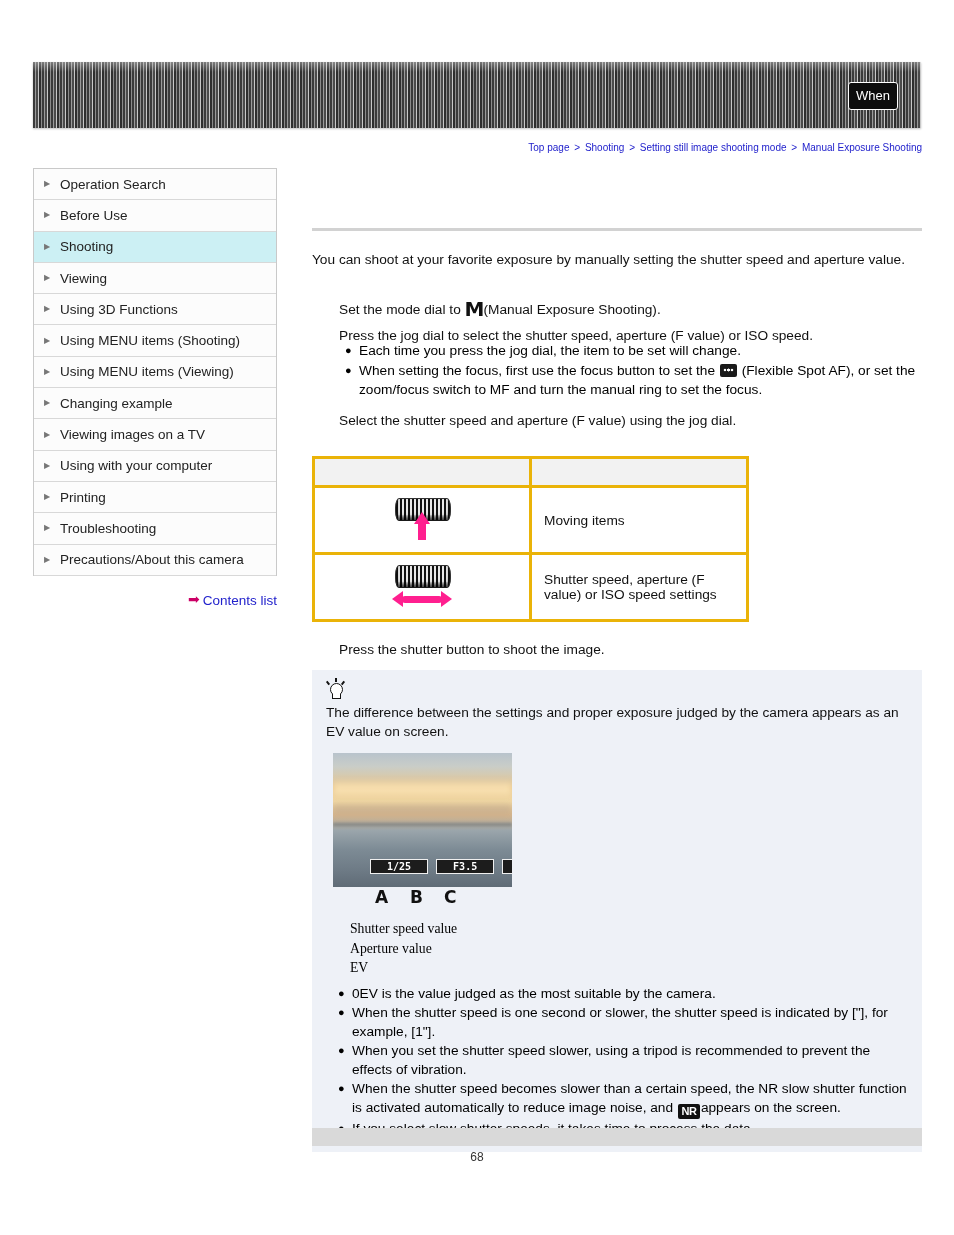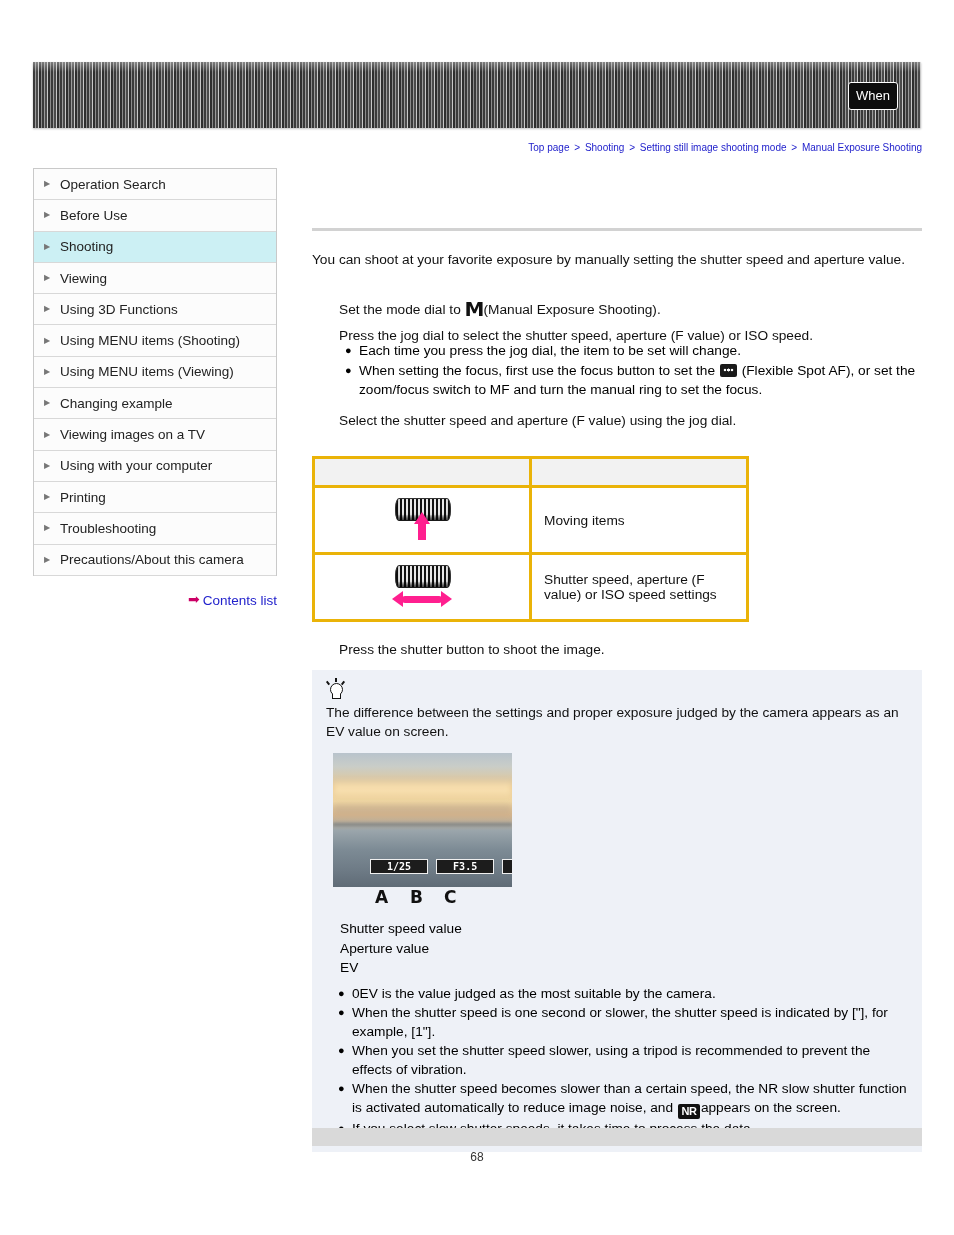--- a/index.html
+++ b/index.html
@@ -439,23 +439,24 @@
     font-weight: bold;
     font-size: 17px;
     color: #111;
     top: 0;
   }
   .abc-row .a { left: 42px; }
   .abc-row .b { left: 77px; }
   .abc-row .c { left: 111px; }
 
   .legend {
-    margin: 10px 0 0 14px;
+    margin: 10px 0 0 24px;
     font-size: 13.7px;
     line-height: 19.5px;
+    font-family: Liberation Serif, serif;
   }
   .hint-bullets {
     margin-top: 6px;
     margin-left: 12px;
     font-size: 13.7px;
     line-height: 19px;
   }
   .hint-bullets .bullet-row { margin-bottom: 0; }
 
   

